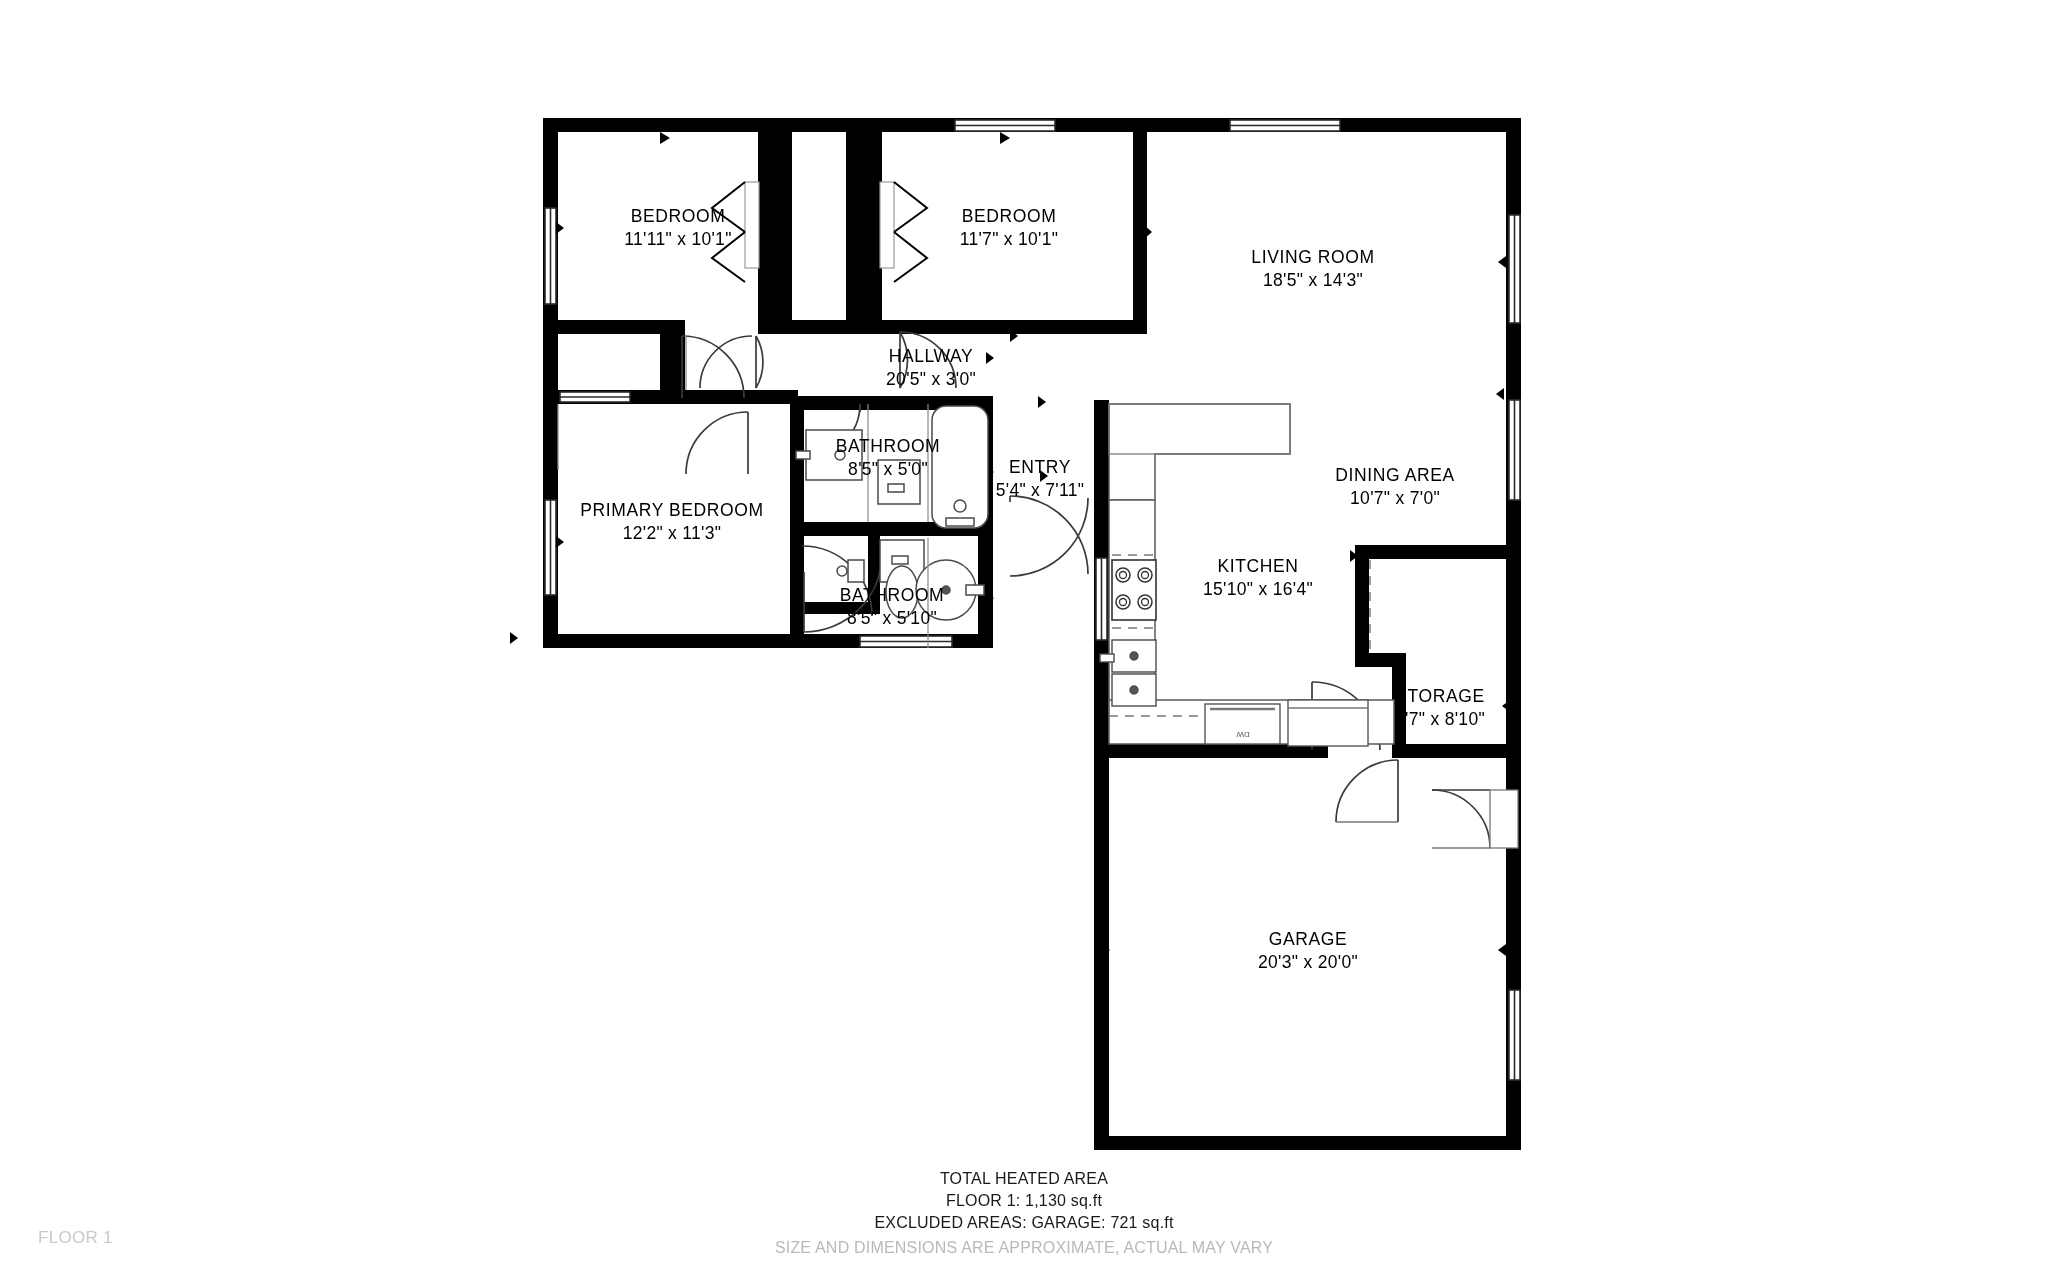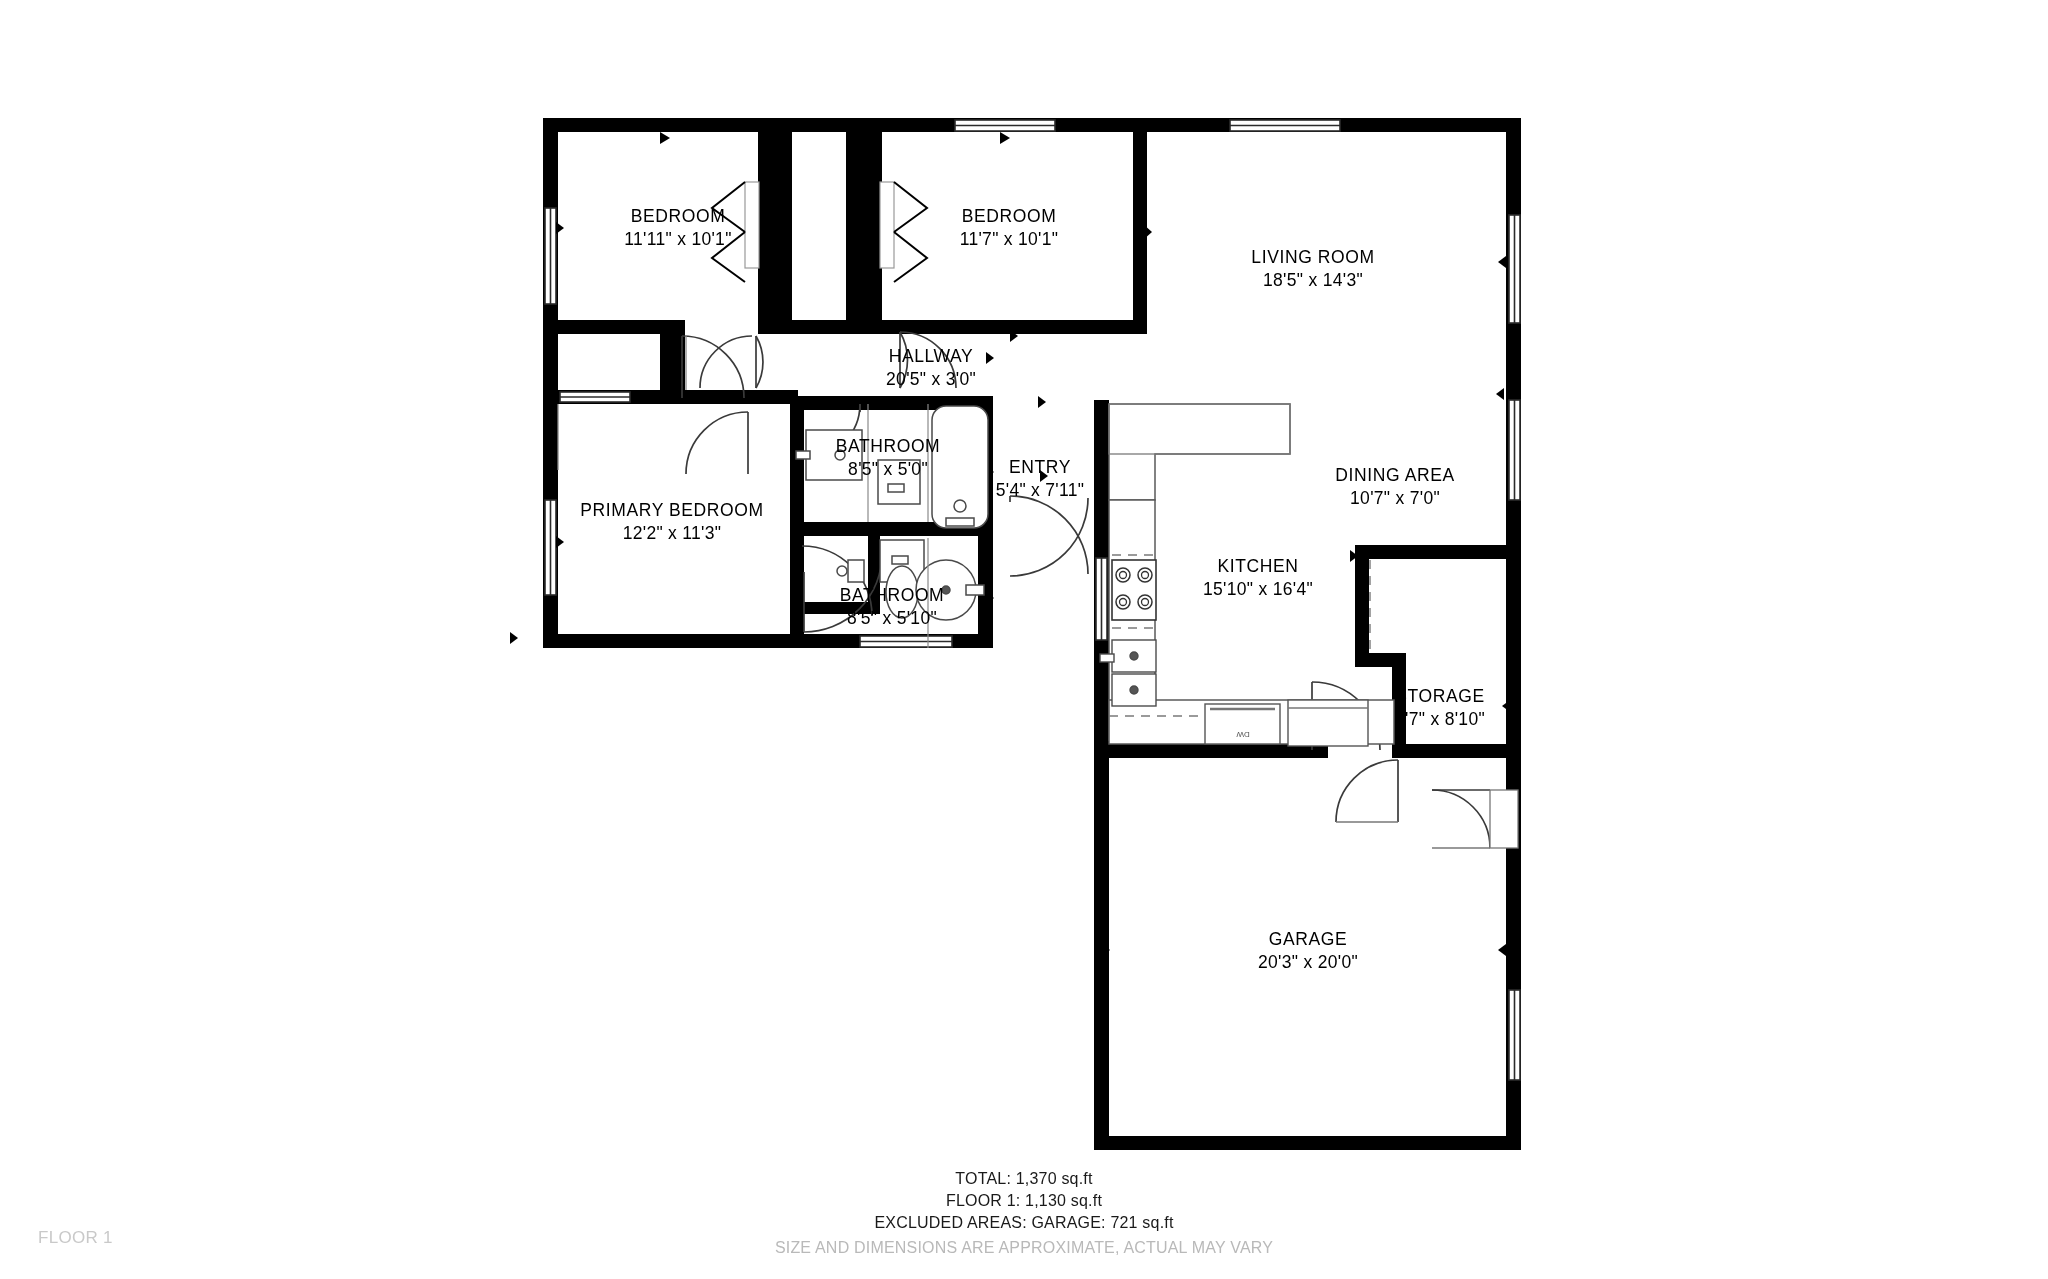--- a/index.html
+++ b/index.html
@@ -405,19 +405,19 @@
     </g>
     <g>
       <text class="rmname" x="1308" y="945">GARAGE</text>
       <text class="rmdim" x="1308" y="968">20'3" x 20'0"</text>
     </g>
   </g>
 
 </svg>
 
 <div id="footer-block">
-  <span class="fline">TOTAL: 1,370 sq.ft</span>
+  <span class="fline">TOTAL HEATED AREA</span>
   <span class="fline">FLOOR 1: 1,130 sq.ft</span>
   <span class="fline">EXCLUDED AREAS: GARAGE: 721 sq.ft</span>
   <span class="fdisclaimer">SIZE AND DIMENSIONS ARE APPROXIMATE, ACTUAL MAY VARY</span>
 </div>
 
 <div id="floor-badge">FLOOR 1</div>
 
 </body></html>

